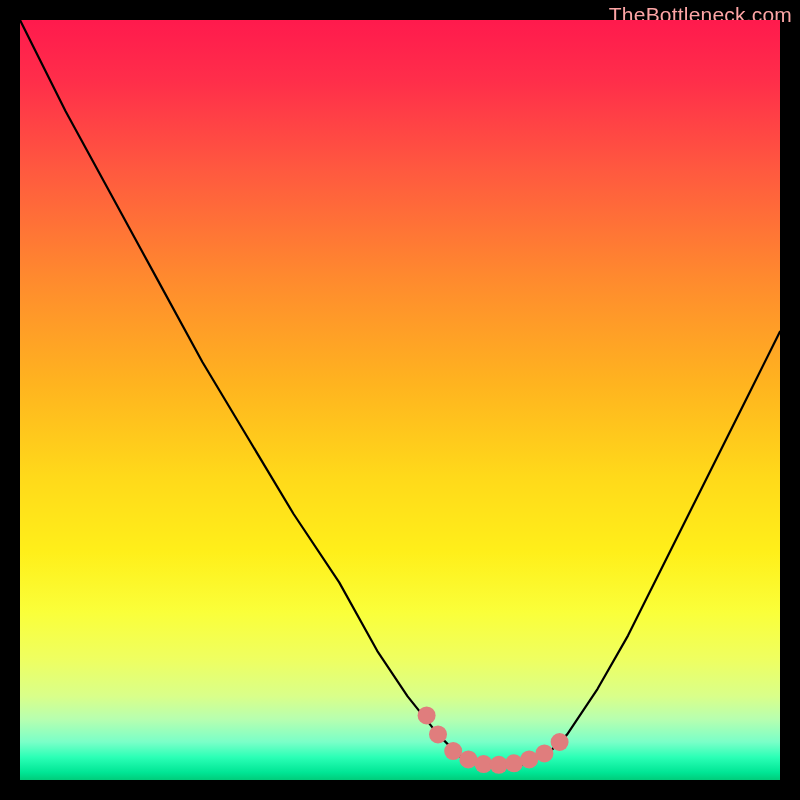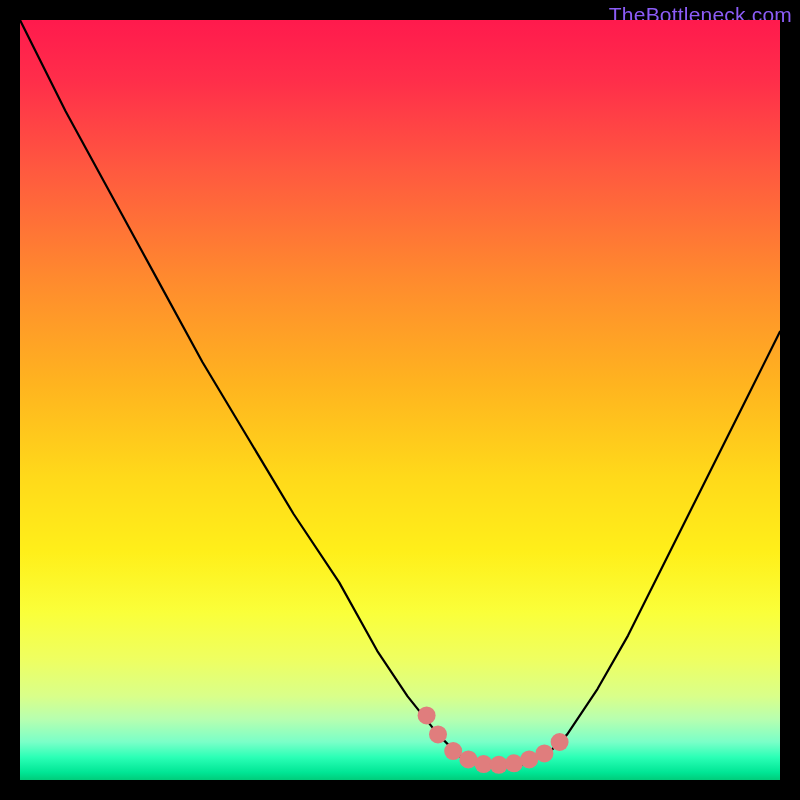--- a/index.html
+++ b/index.html
@@ -45,21 +45,21 @@
       #7affc8 95%,
       #2bffb6 97%,
       #00e695 99%,
       #00cc7a 100%
     );
   }
   .watermark {
     position: absolute;
     top: 3px;
     right: 8px;
-    color: #8b5cf6;
+    color: #fca5a5;
     font-size: 21px;
     letter-spacing: 0.2px;
     font-weight: 500;
   }
   svg.curve {
     position: absolute;
     left: 0; top: 0;
     width: 760px; height: 760px;
   }
 </style>

